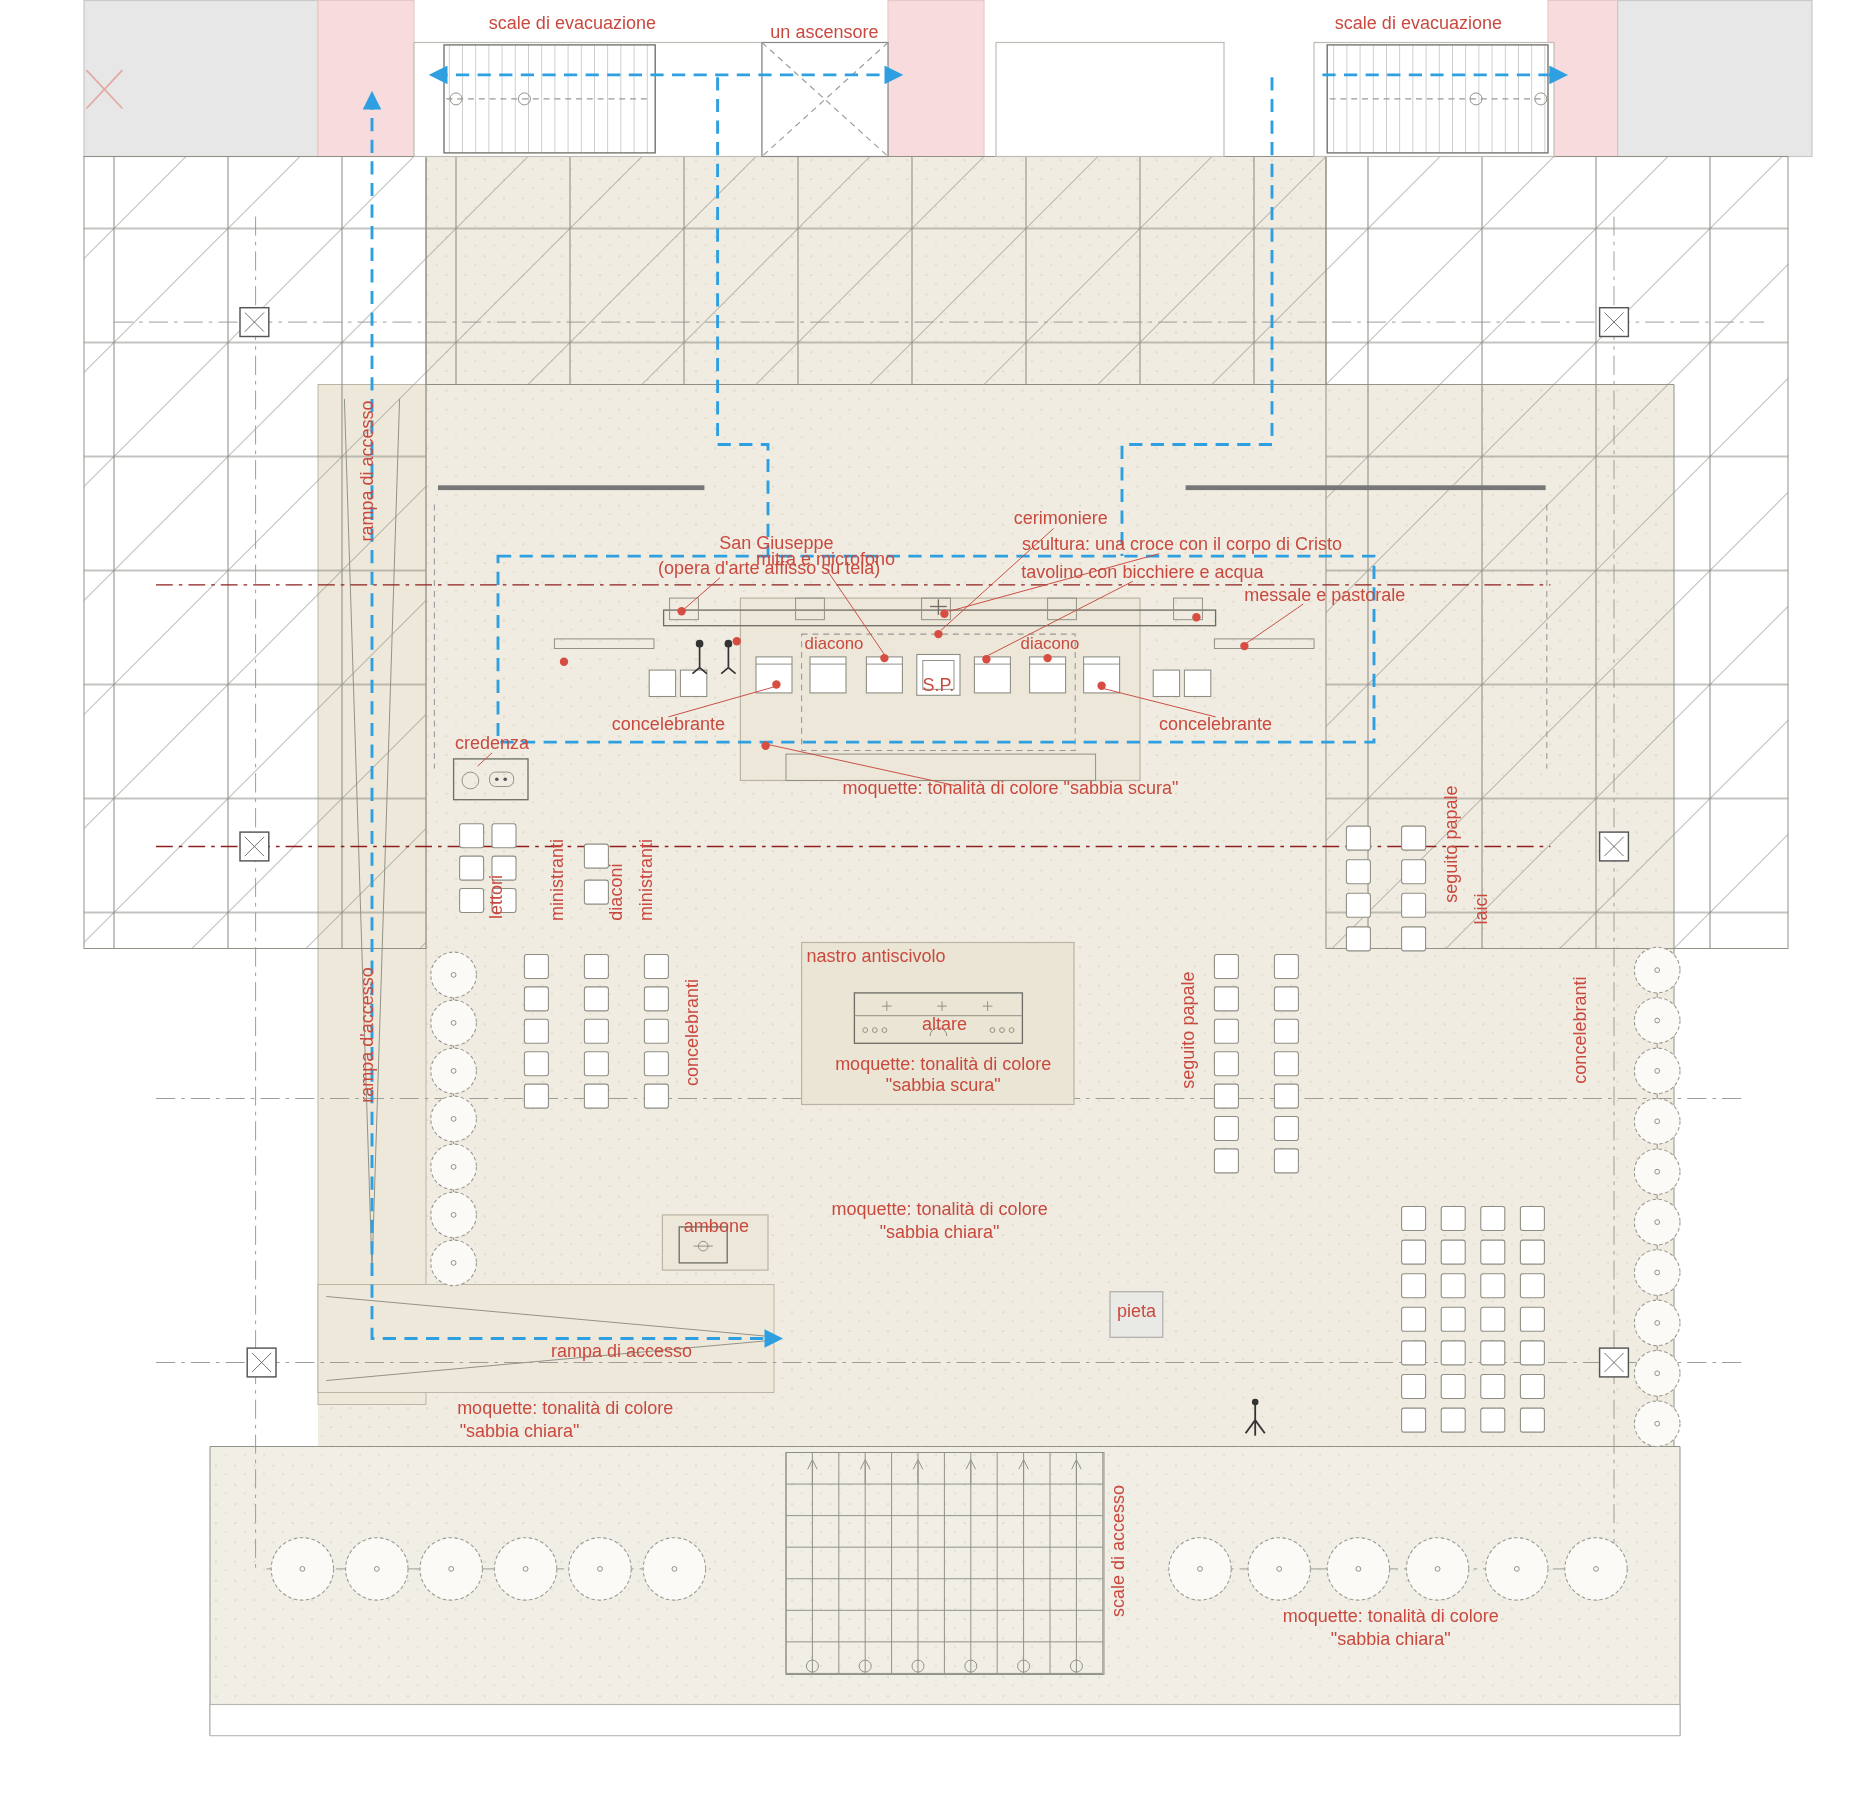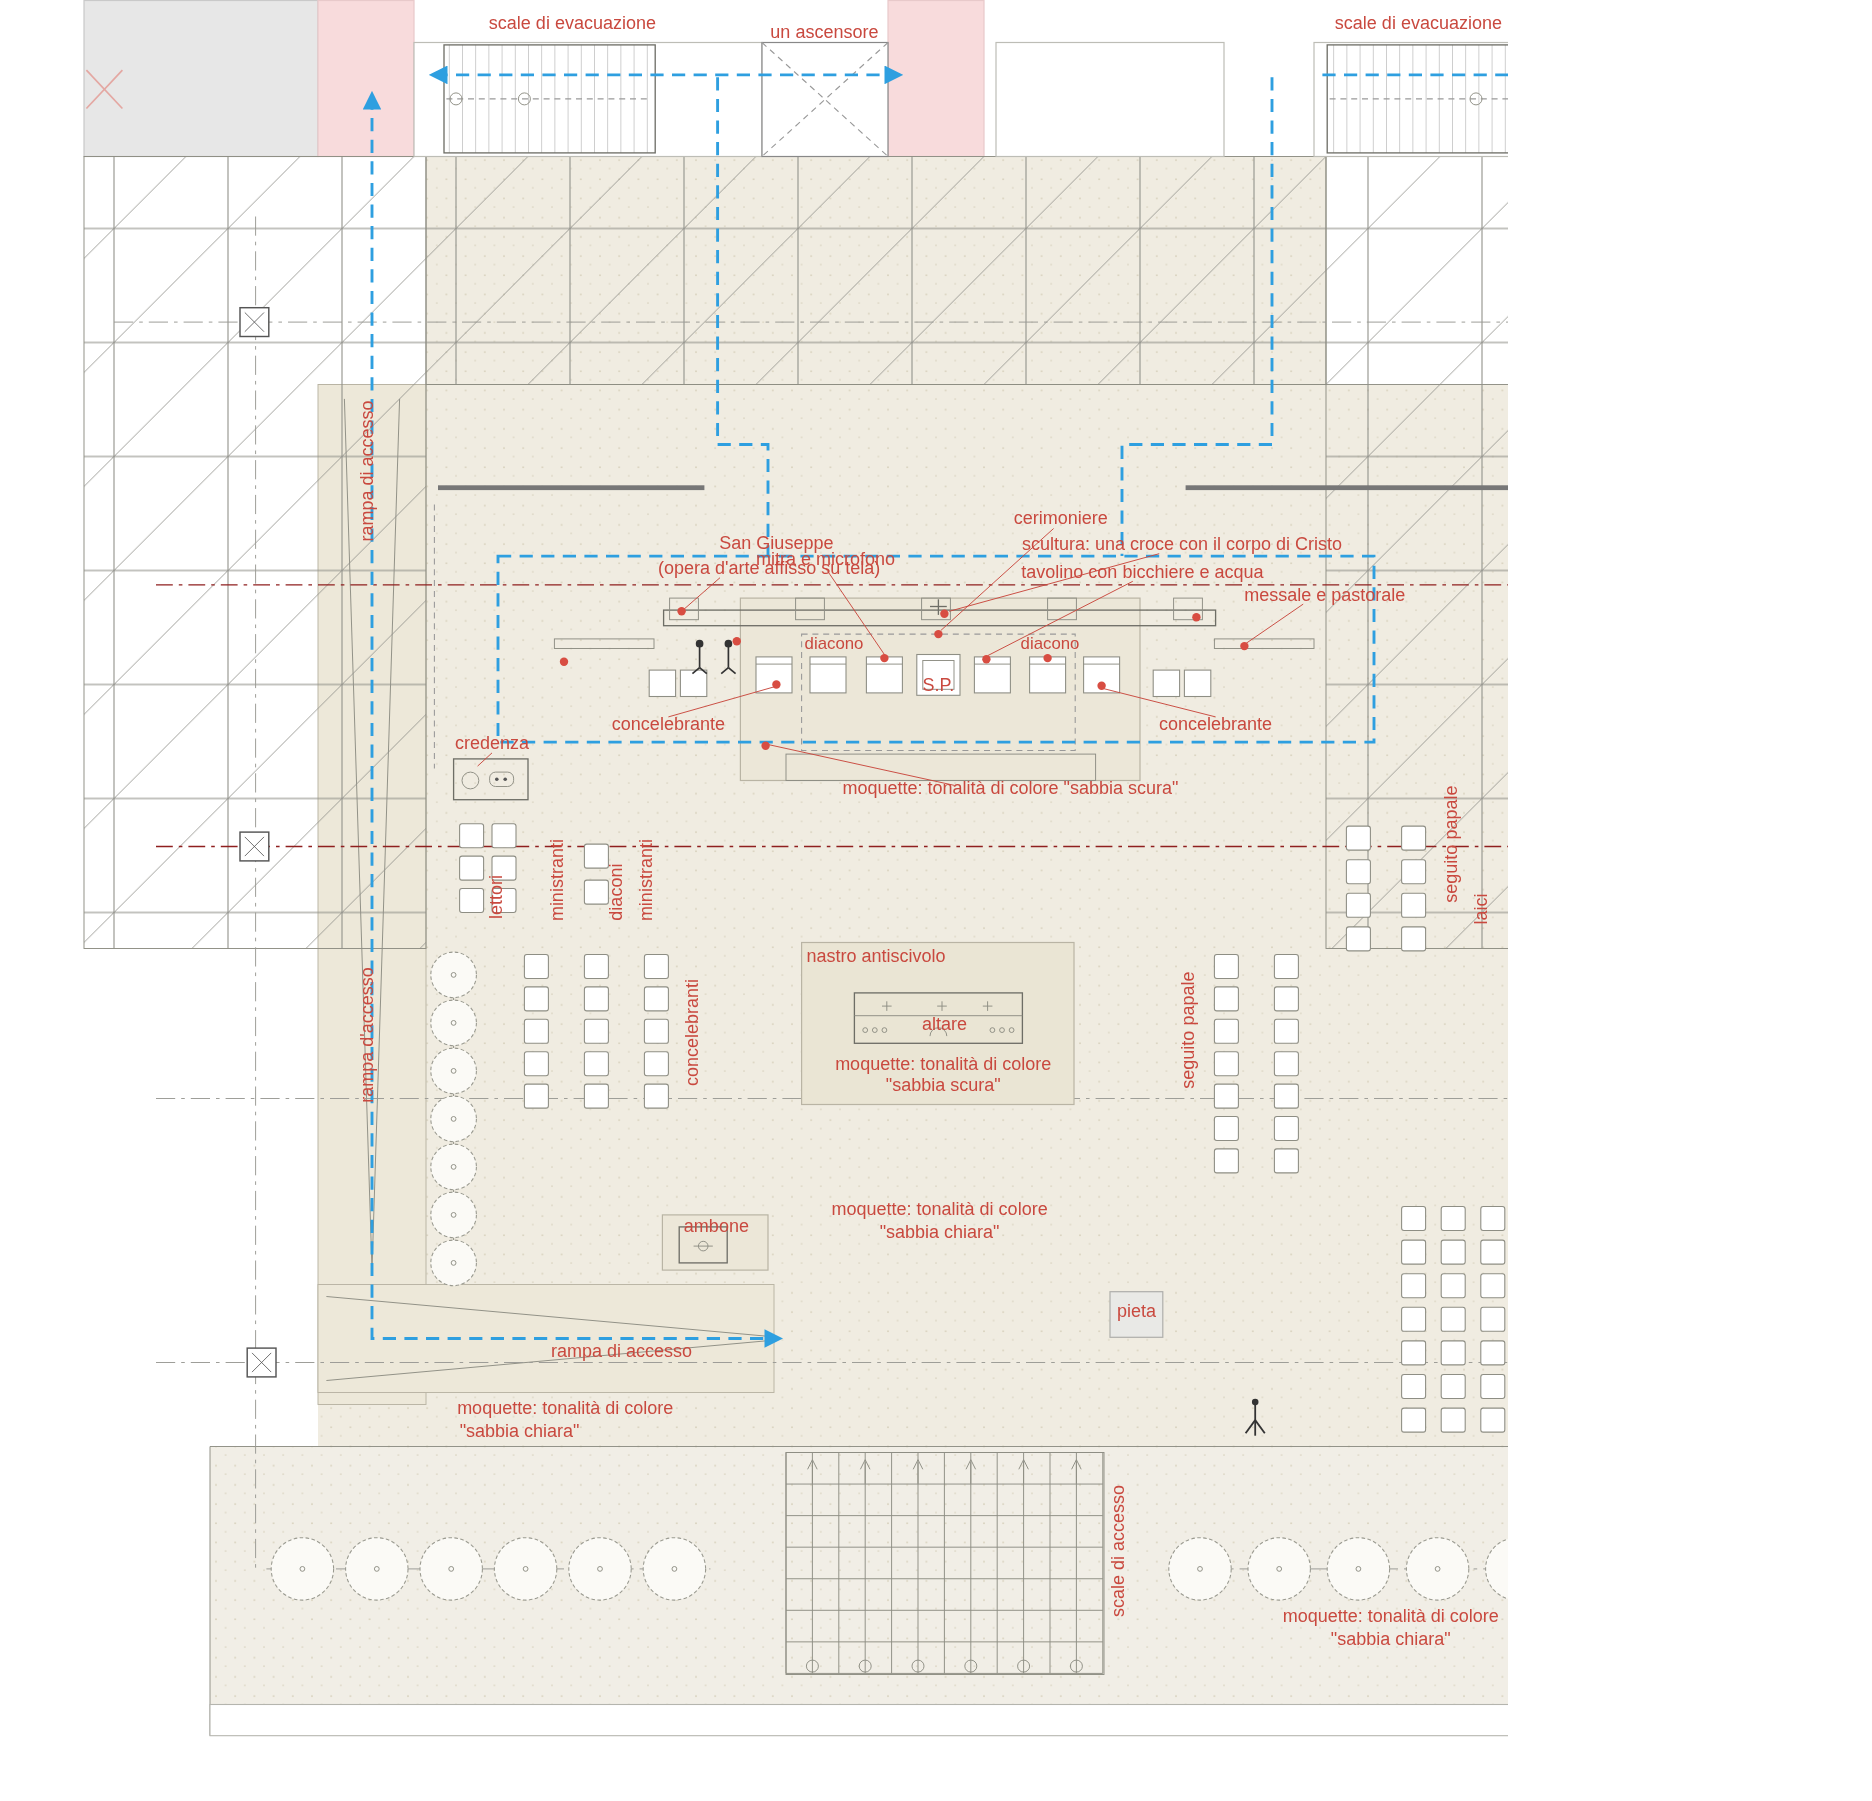--- a/index.html
+++ b/index.html
@@ -1,16 +1,16 @@
 <!DOCTYPE html>
 <html><head>
 <meta charset="utf-8">
 <style>
   html,body{margin:0;padding:0;background:#fff}
-  .stage{width:1508px;height:1801px;position:relative;background:#fff;overflow:hidden}
+  .stage{width:1872px;height:1801px;position:relative;background:#fff;overflow:hidden}
   svg{display:block}
   .lbl{fill:#c9493f;font-family:"Liberation Sans",sans-serif;font-size:15px}
   .lbl.sm{font-size:14px}
   .seat{fill:#fff;stroke:#8e8e84;stroke-width:.9}
   .thin{stroke:#8e8e84;stroke-width:.8;fill:none}
   .med{stroke:#6e6e66;stroke-width:1.1;fill:none}
   .hedge{fill:#fbfaf6;stroke:#9a9a90;stroke-width:.9;stroke-dasharray:3 2}
   .blue{stroke:#2e9fe0;stroke-width:2.4;fill:none;stroke-dasharray:11 7}
   .redline{stroke:#c9493f;stroke-width:.8;fill:none}
   .reddot{fill:#d84d42}

